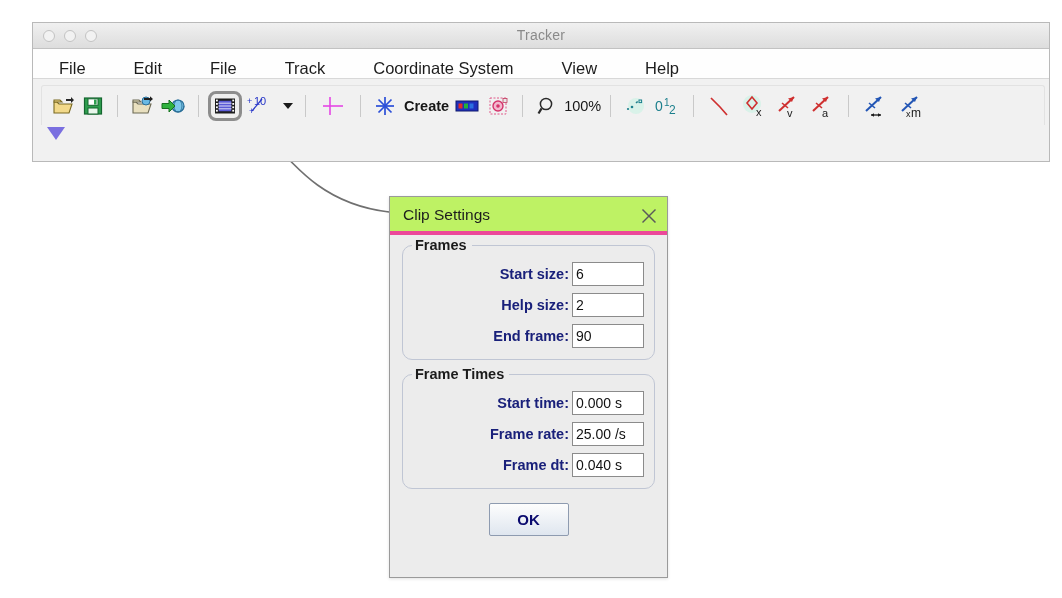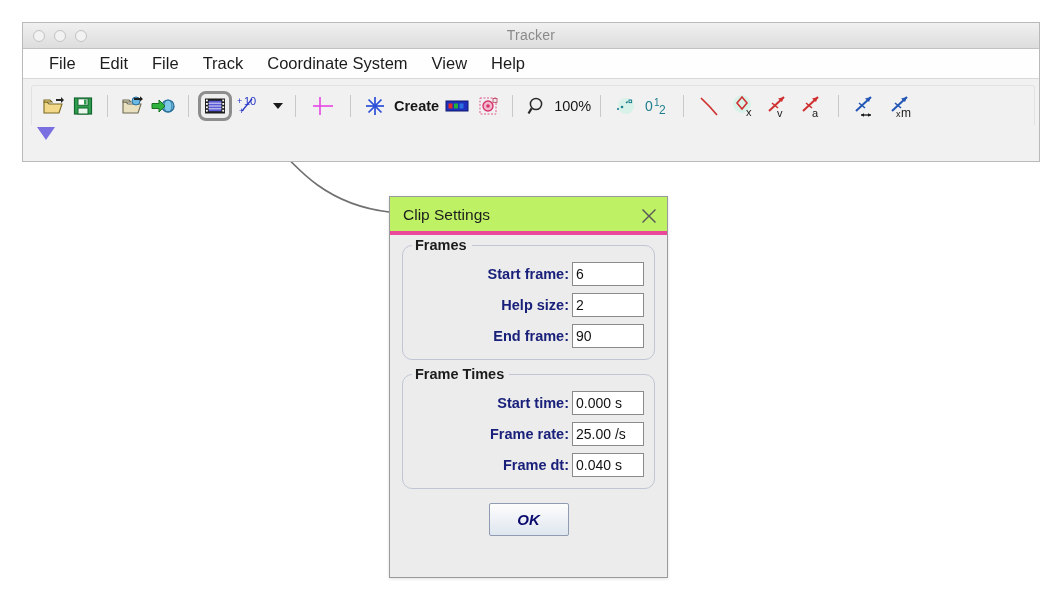--- a/index.html
+++ b/index.html
@@ -7,21 +7,21 @@
     width: 1062px; height: 598px;
     background: #ffffff;
     font-family: "Liberation Sans", sans-serif;
     overflow: hidden;
   }
   #root { position: relative; width: 1062px; height: 598px; }
 
   
   .app-window {
     position: absolute;
-    left: 22px; top: 22px;
+    left: 32px; top: 22px;
     width: 1018px; height: 140px;
     border: 1px solid #b9b9b9;
     box-sizing: border-box;
     background: #f1f1f1;
   }
   .titlebar {
     position: relative;
     height: 26px;
     background: linear-gradient(#f0f0f0, #dddddd);
     border-bottom: 1px solid #c2c2c2;
@@ -39,23 +39,24 @@
   .win-title {
     position: absolute; left: 0; right: 0; top: 4px;
     text-align: center;
     font-size: 14px; color: #8a8a8a;
     letter-spacing: .2px;
   }
   .menubar {
     height: 30px;
     background: #fefefe;
     border-bottom: 1px solid #d8d8d8;
-    display: flex; align-items: center;
+    display: flex; align-items: flex-end;
     padding-left: 14px;
     box-sizing: border-box;
+    gap: 24px;
   }
   .menu-item {
     font-size: 16.5px; color: #1c1c1c;
     padding: 0 12px;
     white-space: nowrap;
   }
 
   .toolbar-wrap {
     position: relative;
     background: #f1f1f1;
@@ -184,21 +185,20 @@
     color: #111111;
     padding: 0 3px;
     line-height: 22px;
     white-space: nowrap;
     overflow: hidden;
     font-family: "Liberation Sans", sans-serif;
   }
   .btn-row {
     display: flex; justify-content: center; gap: 12px;
     margin-top: 14px;
-    font-style: italic;
   }
   .dlg-btn {
     min-width: 80px; height: 33px;
     background: linear-gradient(#fdfdfd, #dfe6ef);
     border: 1px solid #8e9bb0;
     border-radius: 2px;
     font-size: 15px; font-weight: bold;
     color: #0a0a6e;
     display: flex; align-items: center; justify-content: center;
     box-sizing: border-box;
@@ -456,21 +456,21 @@
         </svg>
       </div>
     </div>
 
     <div class="dlg-body">
 
       <div class="group">
         <div class="group-title">Frames</div>
 
         <div class="field-row">
-          <div class="field-label">Start frame:</div>
+          <div class="field-label">Start size:</div>
           <div class="field-input">6</div>
         </div>
 
         <div class="field-row">
           <div class="field-label">Help size:</div>
           <div class="field-input">2</div>
         </div>
 
         <div class="field-row">
           <div class="field-label">End frame:</div>

